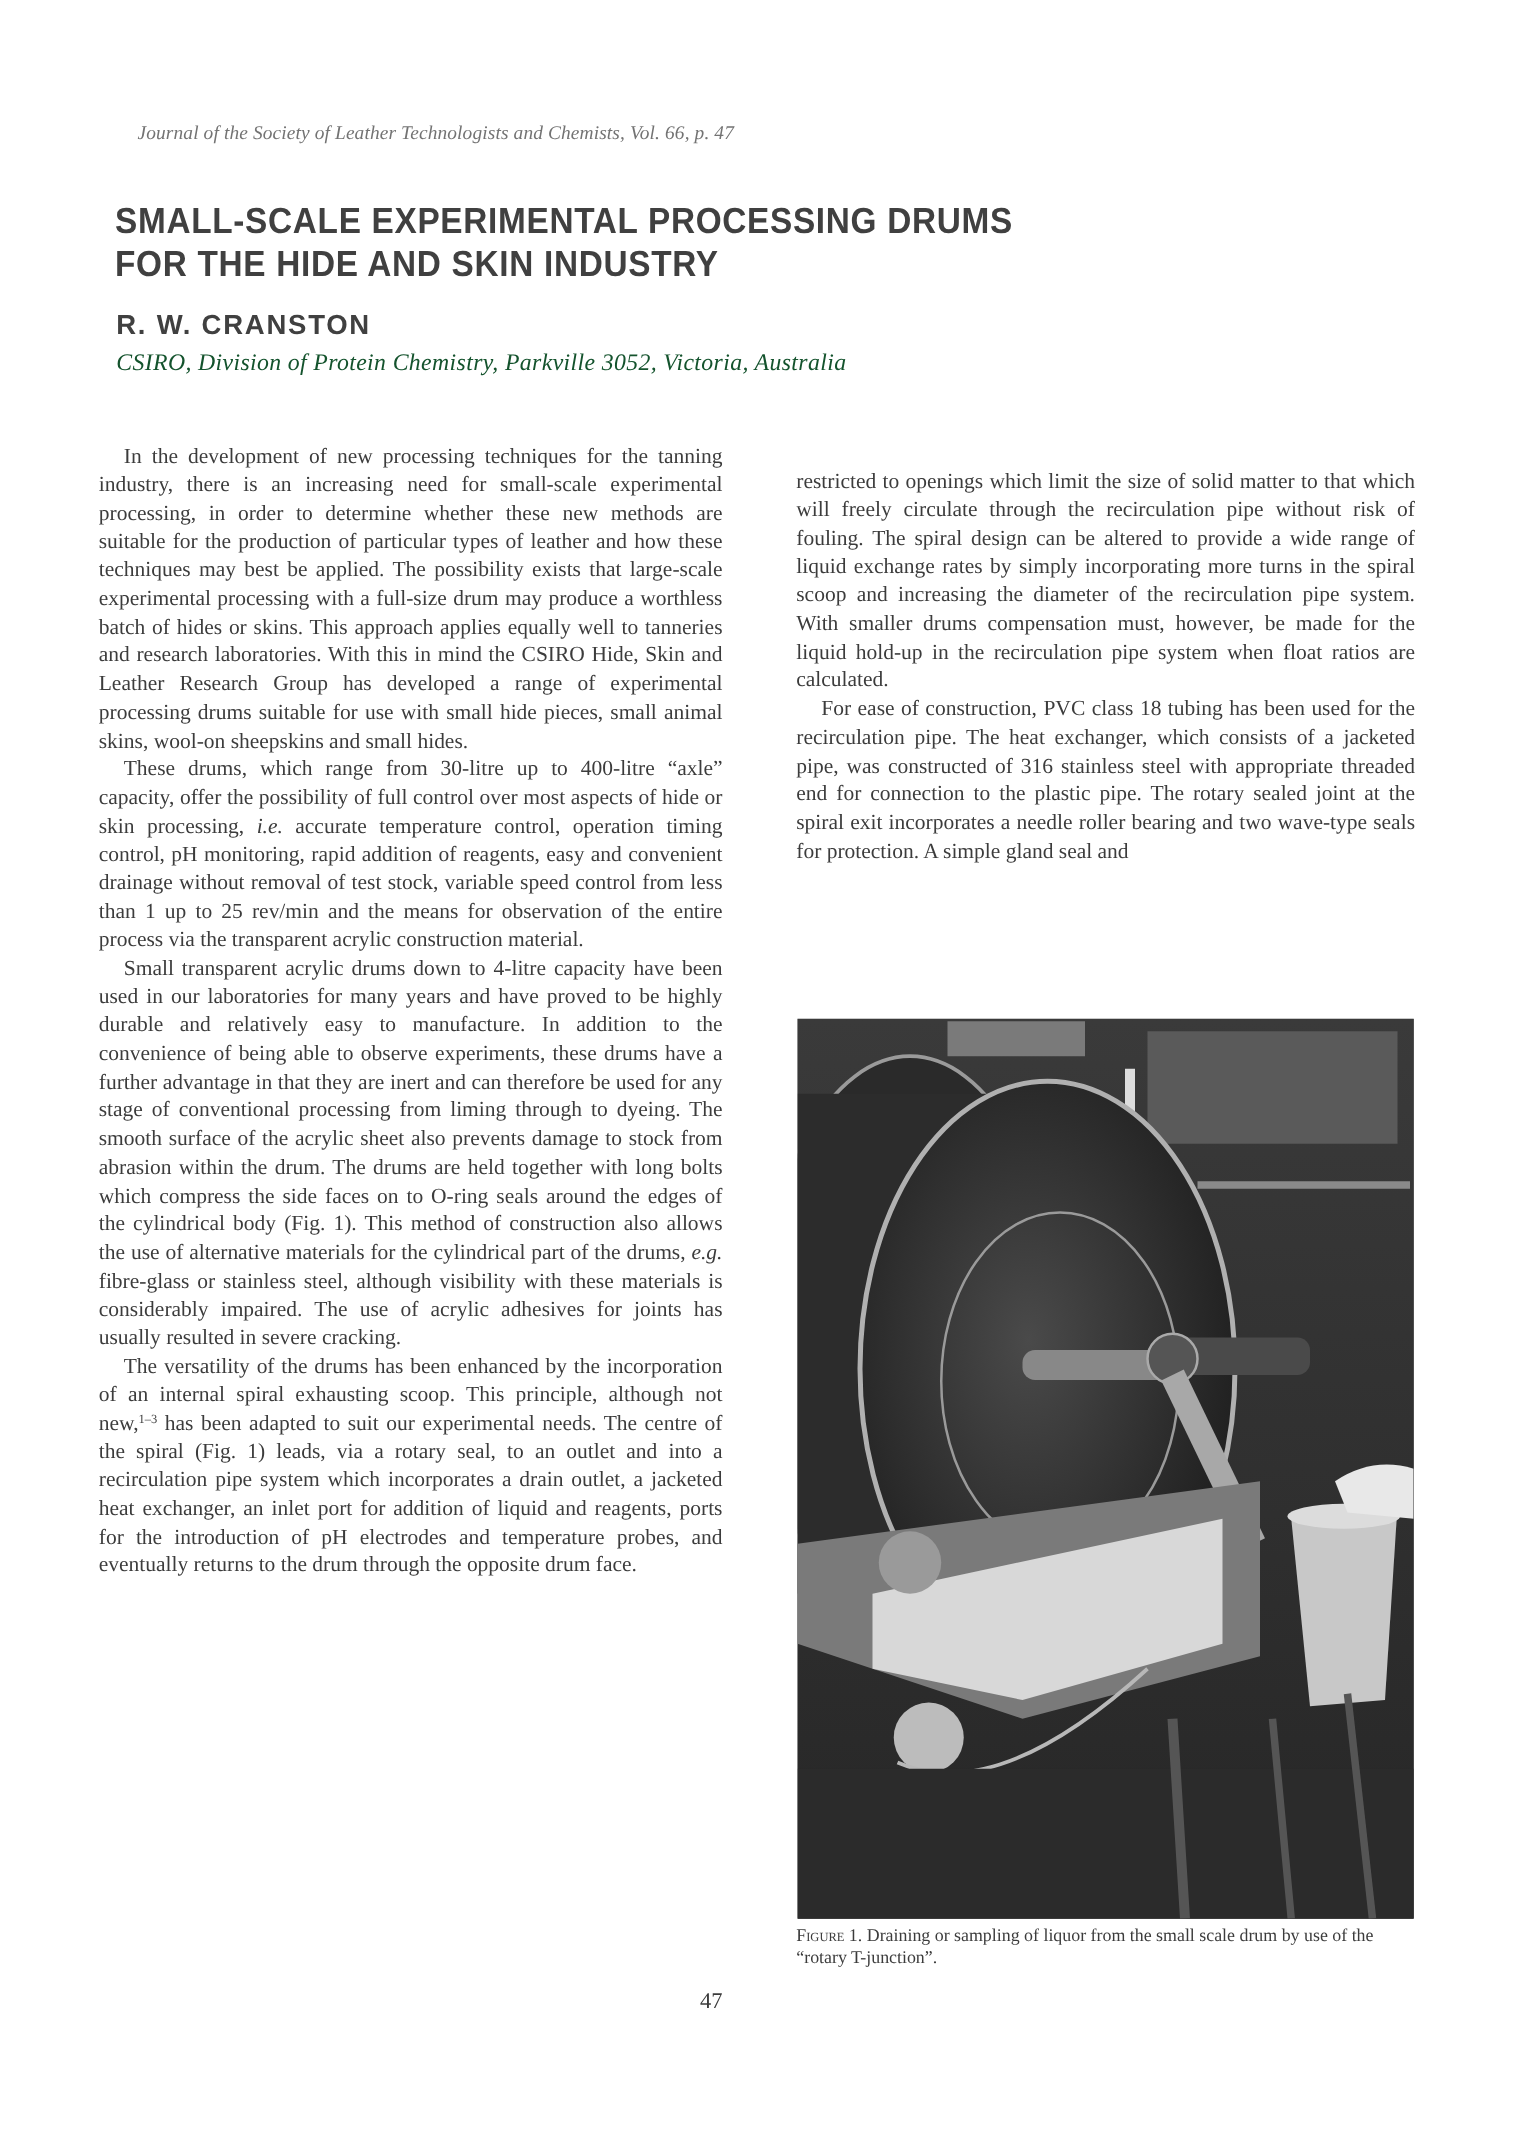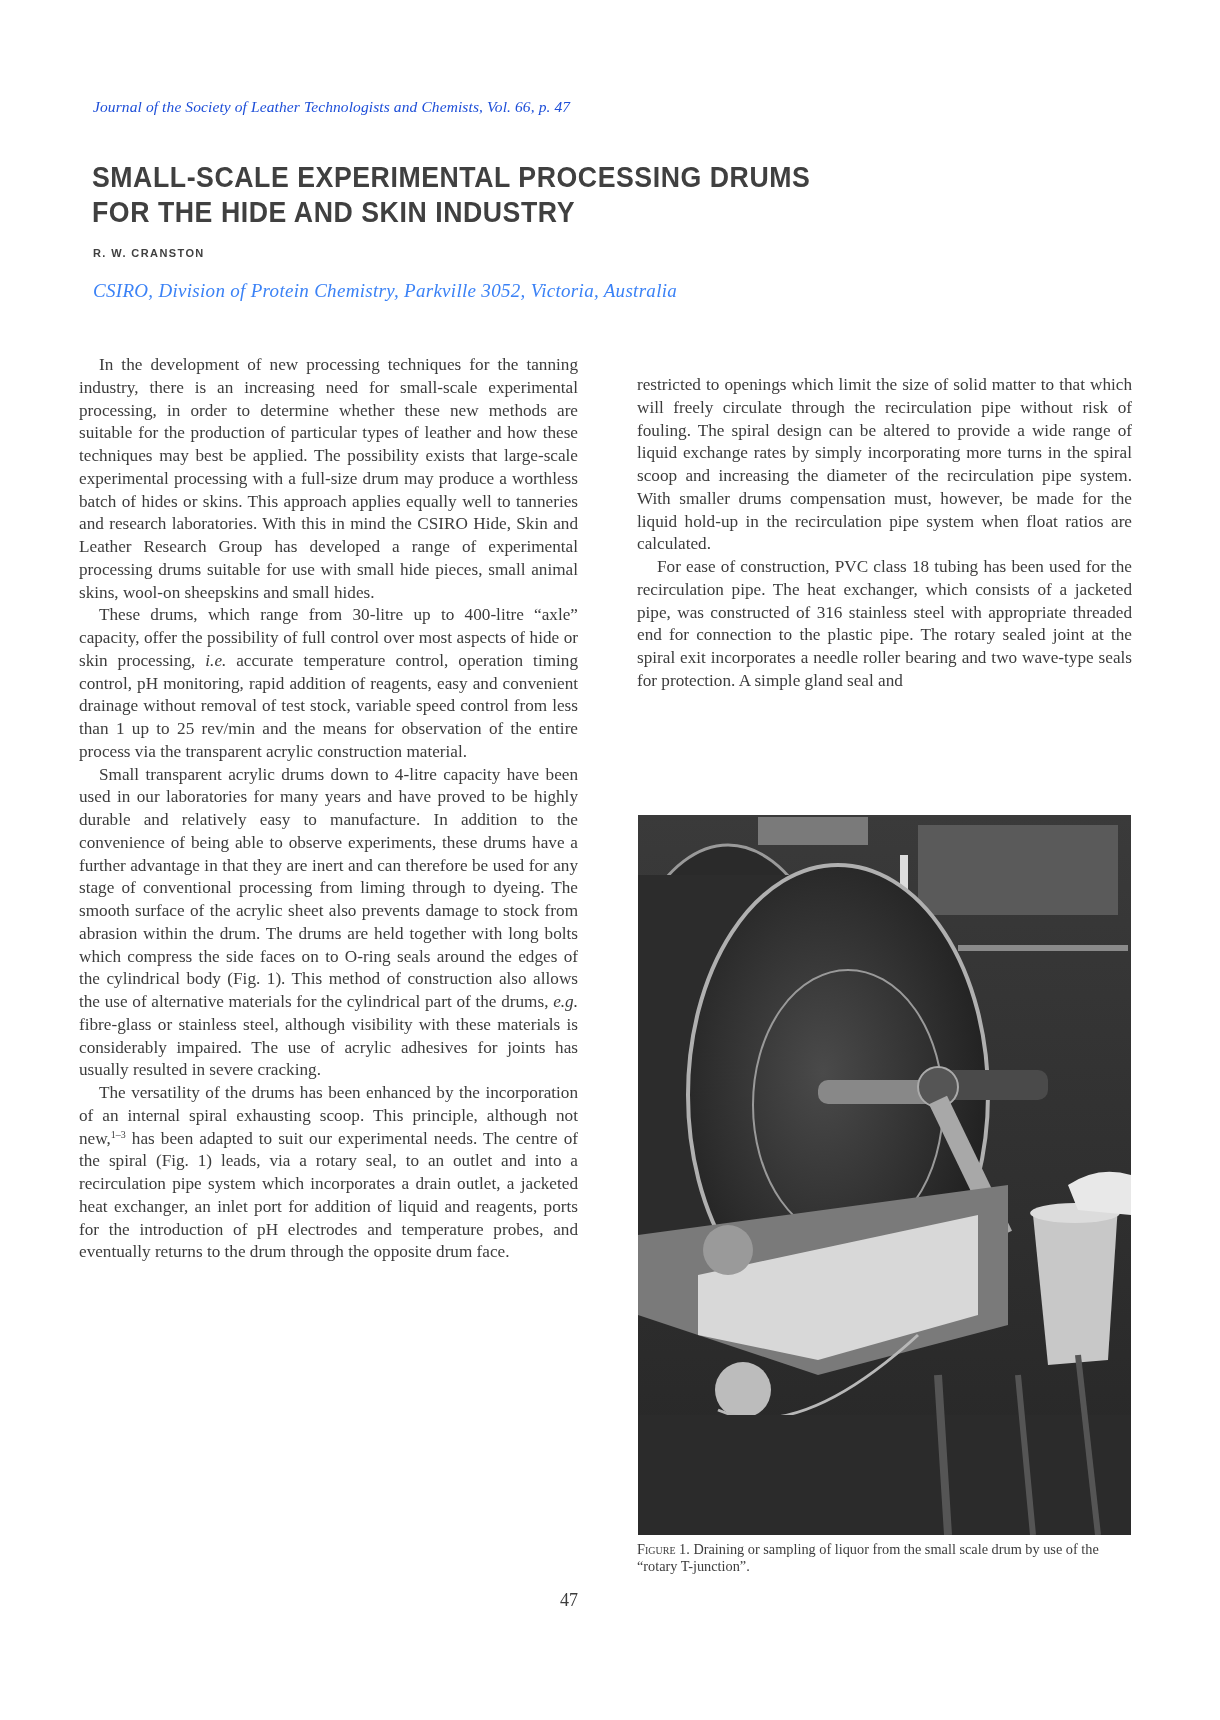--- a/index.html
+++ b/index.html
@@ -1,21 +1,21 @@
 <!DOCTYPE html>
 <html><head>
 <meta charset="utf-8">
 <style>
   html, body { margin: 0; padding: 0; background: #ffffff; }
   body { width: 1220px; height: 1720px; position: relative; overflow: hidden; color: #3a3a3a; }
   .abs { position: absolute; }
-  .journal-header { left: 93px; top: 98px; font-family: "Liberation Serif", serif; font-style: italic; font-size: 15.5px; color: #1d4ed8; letter-spacing: 0.1px; }
+  .journal-header { left: 110px; top: 98px; font-family: "Liberation Serif", serif; font-style: italic; font-size: 15.5px; color: #737373; letter-spacing: 0.1px; }
   .title { left: 92px; top: 160px; width: 980px; font-family: "Liberation Sans", sans-serif; font-weight: bold; font-size: 29px; line-height: 35px; color: #404040; transform: scaleX(0.92); transform-origin: left top; letter-spacing: 0.6px; }
-  .author { left: 93px; top: 247px; font-family: "Liberation Sans", sans-serif; font-weight: bold; font-size: 11px; color: #404040; letter-spacing: 1.4px; }
-  .affil { left: 93px; top: 280px; font-family: "Liberation Serif", serif; font-style: italic; font-size: 19px; color: #3b82f6; letter-spacing: 0.3px; }
+  .author { left: 93px; top: 247px; font-family: "Liberation Sans", sans-serif; font-weight: bold; font-size: 22px; color: #404040; letter-spacing: 1.4px; }
+  .affil { left: 93px; top: 280px; font-family: "Liberation Serif", serif; font-style: italic; font-size: 19px; color: #14532d; letter-spacing: 0.3px; }
   .col { font-family: "Liberation Serif", serif; font-size: 17.2px; line-height: 22.75px; color: #3c3c3c; text-align: justify; hyphens: manual; }
   .col p { margin: 0; text-indent: 20px; }
   .col p.noindent { text-indent: 0; }
   .col-left { left: 79px; top: 354px; width: 499px; }
   .col-right { left: 637px; top: 374px; width: 495px; }
   sup { font-size: 10px; line-height: 0; vertical-align: 6px; margin-top: 40px; }
   .figure { left: 638px; top: 815px; width: 493px; height: 720px; background: #2e2e2e; overflow: hidden; }
   .caption { left: 637px; top: 1541px; width: 495px; text-align: left; font-family: "Liberation Serif", serif; font-size: 14.3px; line-height: 17px; color: #3c3c3c; }
   .caption .smallcaps { font-variant: small-caps; }
   .page-number { left: 560px; top: 1590px; font-family: "Liberation Serif", serif; font-size: 18px; color: #3c3c3c; }

